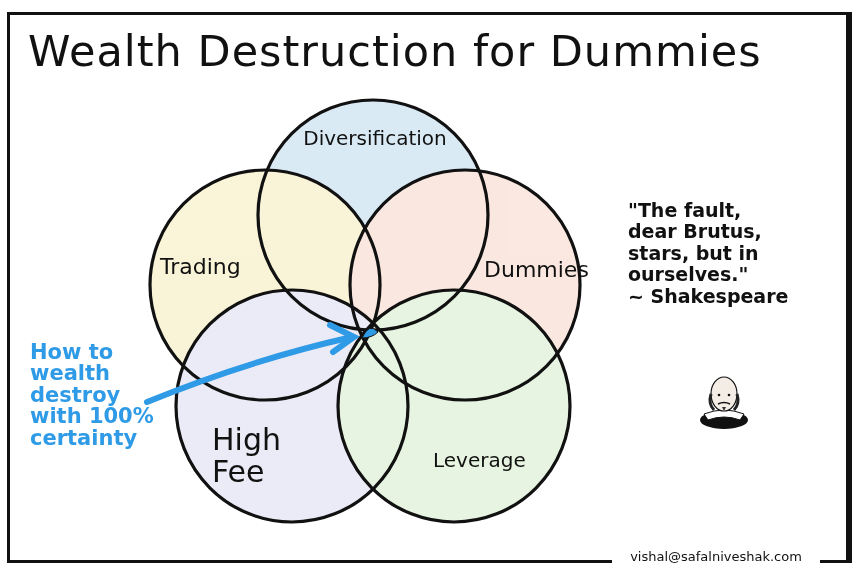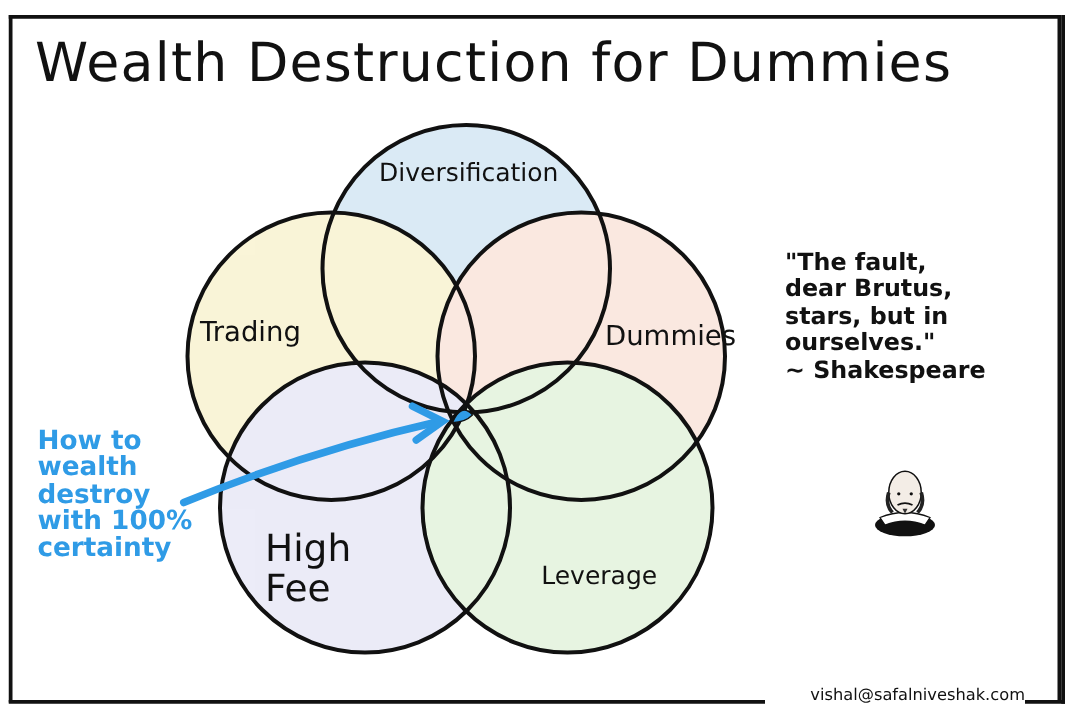--- a/index.html
+++ b/index.html
@@ -13,21 +13,21 @@
   .lbl { position:absolute; font-family:"DejaVu Sans", sans-serif; color:#111; line-height:1.05; text-align:center; }
   .lbl-top { left:270px; top:128px; width:210px; font-size:20px; }
   .lbl-trading { left:160px; top:255px; font-size:22px; }
   .lbl-timing { left:484px; top:258px; font-size:22px; }
   .lbl-fee { left:212px; top:424px; font-size:30px; text-align:left; }
   .lbl-leverage { left:413px; top:450px; font-size:20px;margin-left:20px; }
   .callout { position:absolute; left:30px; top:342px; width:150px; font-family:"DejaVu Sans", sans-serif; font-weight:bold; font-size:21px; line-height:1.02; color:#2f9be6; }
   .quote { position:absolute; left:628px; top:200px; width:210px; font-family:"DejaVu Sans", sans-serif; font-weight:bold; font-size:19px; line-height:1.13; color:#111; }
   .quote .attr { display:block; }
   .portrait { position:absolute; left:694px; top:370px; width:60px; height:60px; }
-  .signature { position:absolute; left:612px; top:549px; width:208px; text-align:right; font-family:"DejaVu Sans", sans-serif; font-size:13px; color:#111; background:#fff; }
+  .signature { position:absolute; left:612px; top:549px; width:208px; text-align:center; font-family:"DejaVu Sans", sans-serif; font-size:13px; color:#111; background:#fff; }
 </style>
 </head>
 <body>
 
 <div class="frame"></div>
 <div class="frame-right"></div>
 <div class="frame-bottom-left"></div>
 <div class="frame-bottom-right"></div>
 
 <div class="title">Wealth Destruction for Dummies</div>

